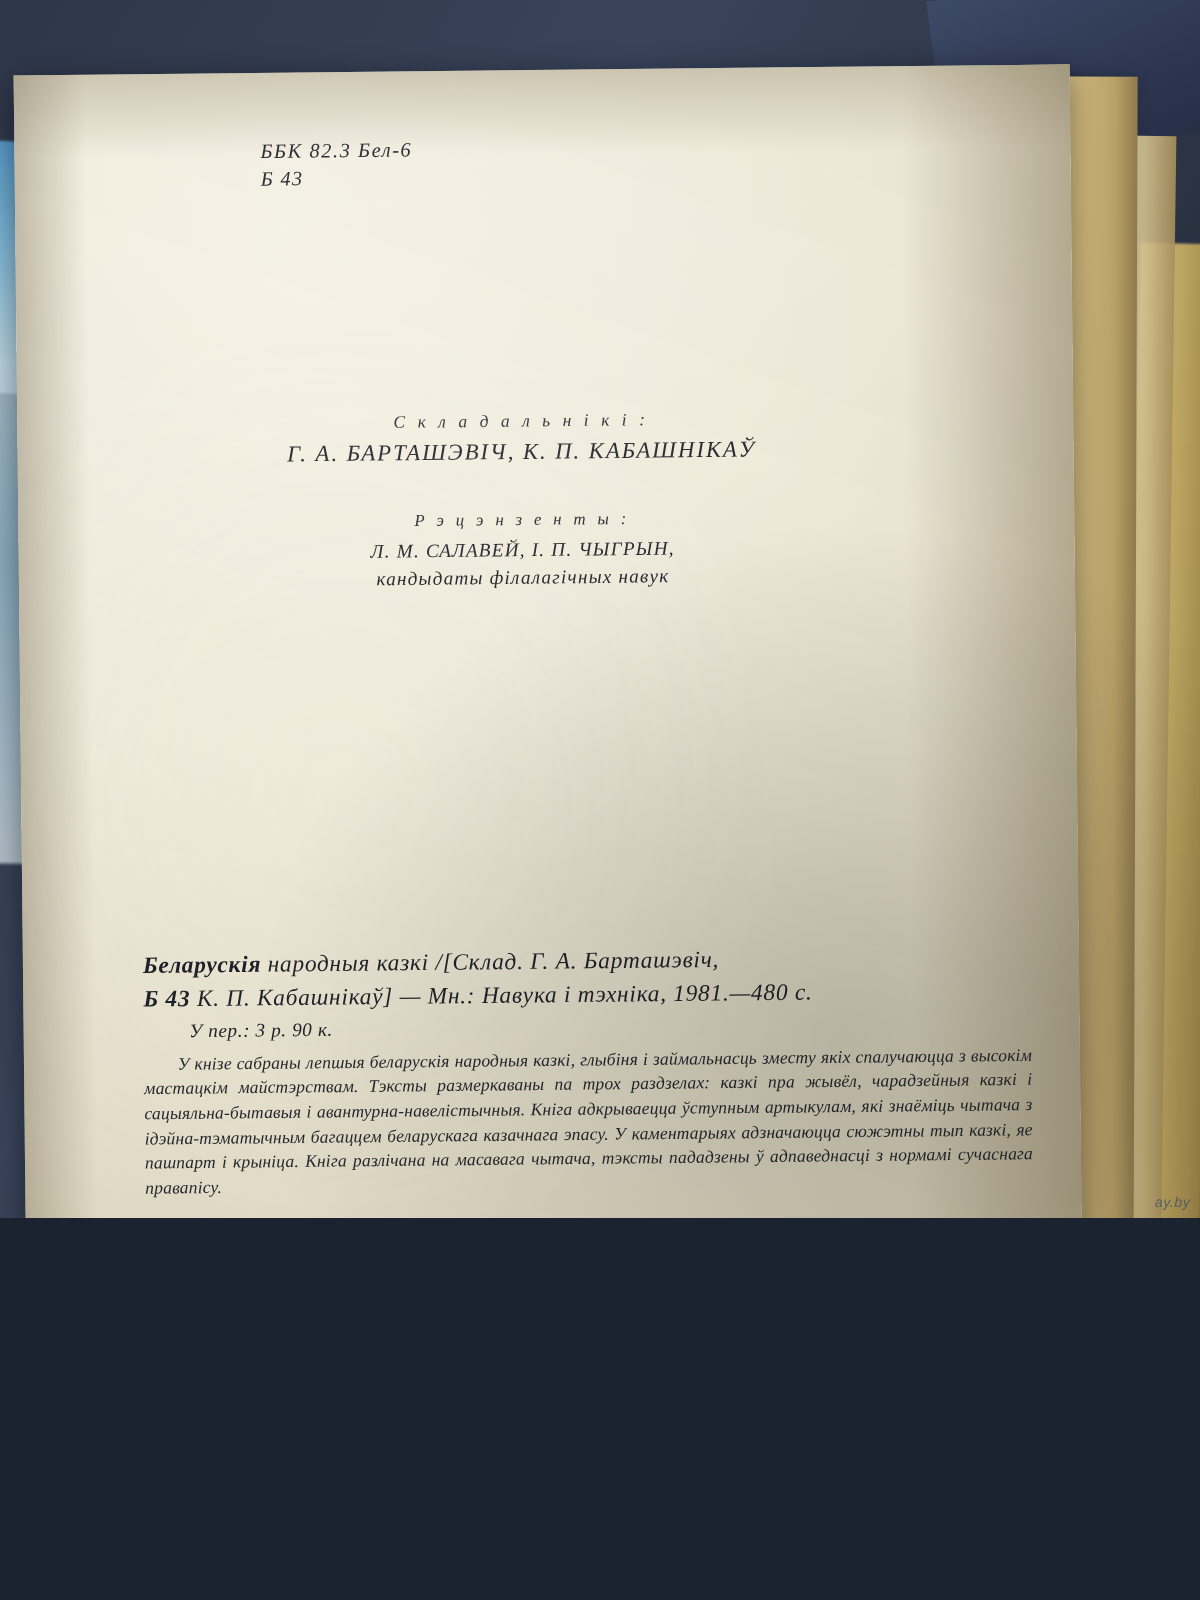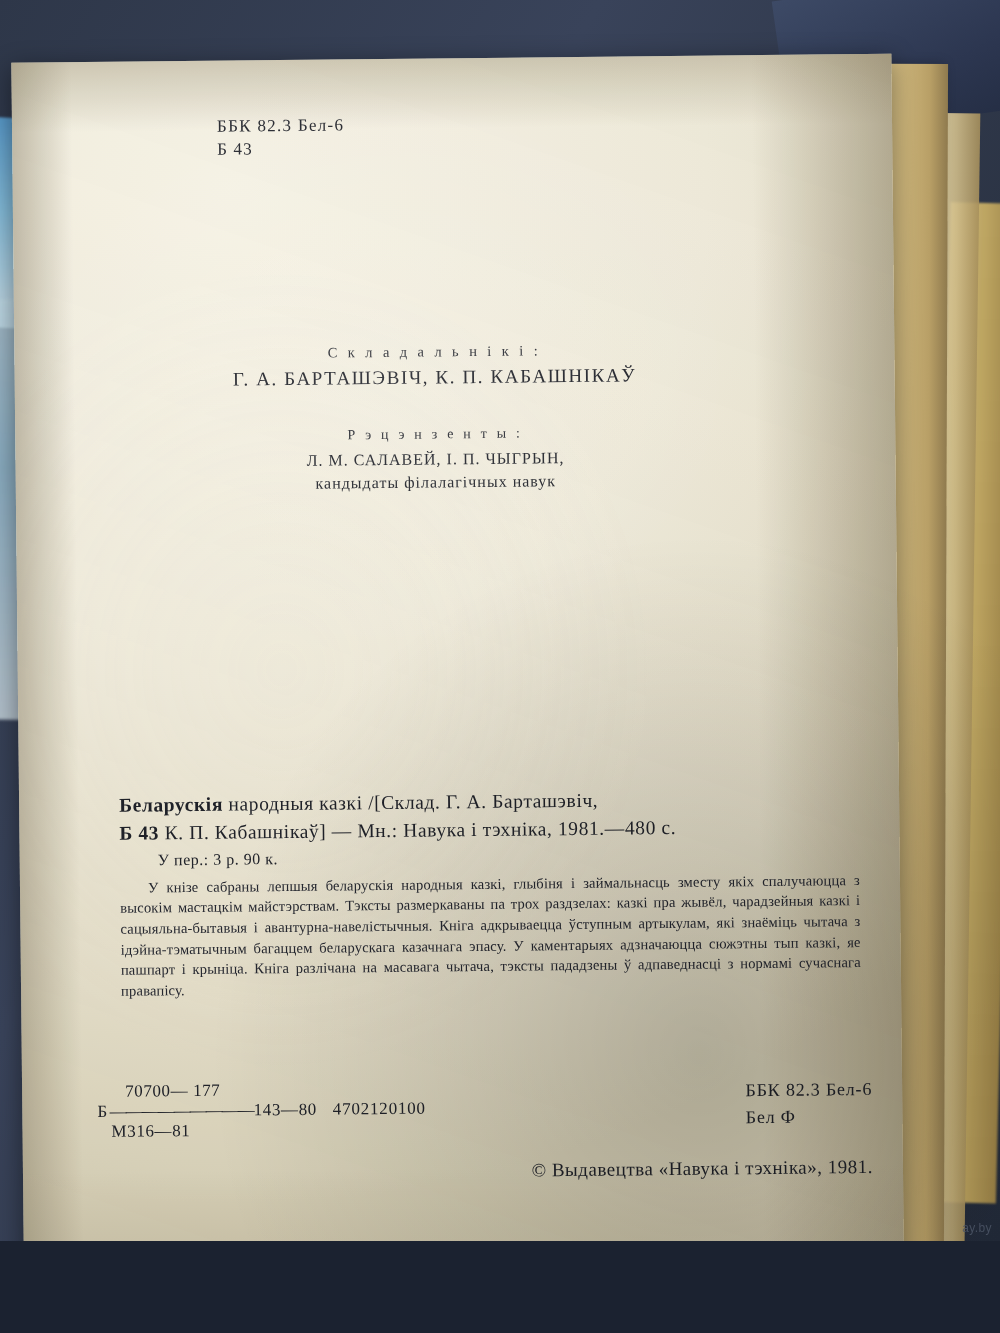--- a/index.html
+++ b/index.html
@@ -3,24 +3,25 @@
 <meta charset="utf-8">
 <style>
   html, body {
     margin: 0;
     padding: 0;
     background: #1b2230;
   }
   #shot {
     position: relative;
     width: 1000px;
-    height: 1241px;
+    height: 1015px;
     overflow: hidden;
     font-family: "Liberation Serif", serif;
     background: #2b3444;
+    font-style: italic;
   }
 
   
   .bg-dark {
     position: absolute;
     inset: 0;
     background:
       linear-gradient(120deg, #2e3749 0%, #39435a 35%, #2a3242 70%, #222a39 100%);
   }
   .bg-denim {

